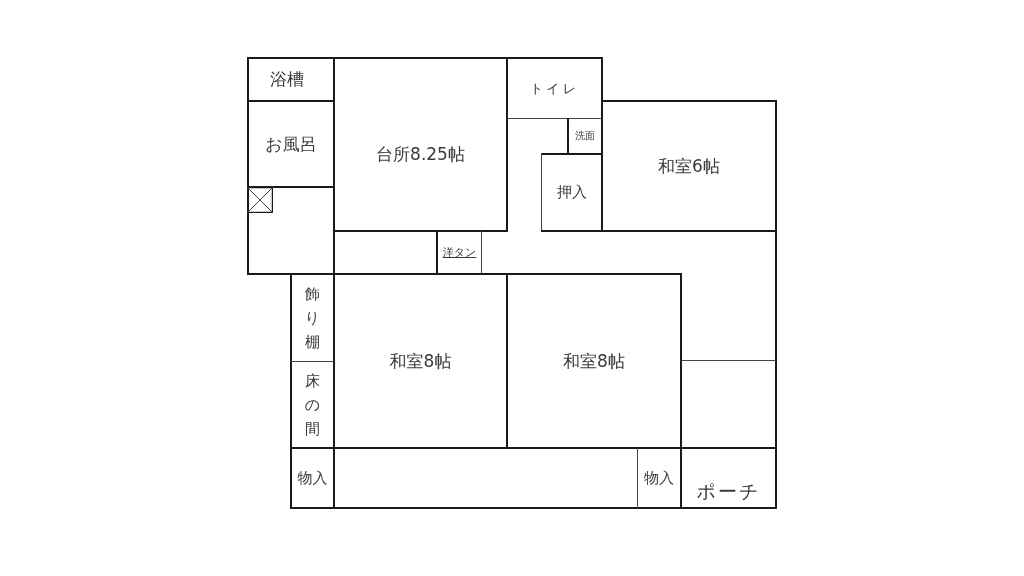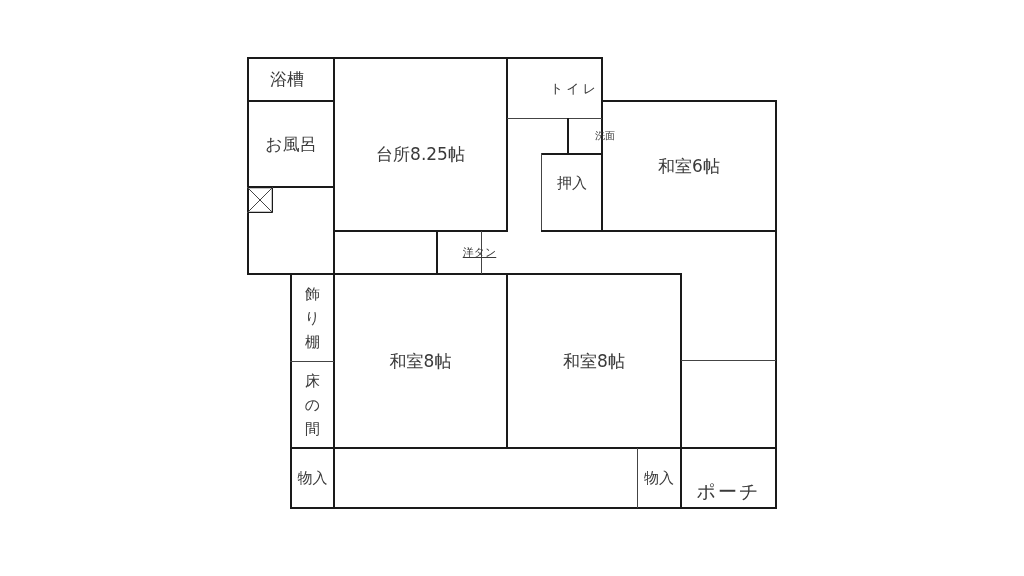--- a/index.html
+++ b/index.html
@@ -9,21 +9,21 @@
   .ln { position: absolute; background: #1a1a1a; }
   .h { height: 2px; }
   .v { width: 2px; }
   .thin.h { height: 1px; background: #444; }
   .thin.v { width: 1px; background: #444; }
   .lbl { position: absolute; display: flex; align-items: center; justify-content: center;
          text-align: center; white-space: nowrap; color: #3a3a3a; }
   .xl { font-size: 19px; }
   .l { font-size: 17px; }
   .m { font-size: 15px; }
-  .s { font-size: 11px; padding-left: 20px; }
+  .s { font-size: 11px; }
   .vert { flex-direction: column; line-height: 1.6; }
   .xbox { position: absolute; left: 247px; top: 187px; width: 26px; height: 26px; }
 </style>
 </head>
 <body>
 
 <div class="plan">
 
   <div class="ln h" style="left:247px;top:57px;width:356px;"></div>
   <div class="ln v" style="left:247px;top:57px;height:218px;"></div>
@@ -65,21 +65,21 @@
     <rect x="0.5" y="0.5" width="25" height="25" fill="none" stroke="#1a1a1a" stroke-width="1.5"></rect>
     <line x1="0" y1="0" x2="26" y2="26" stroke="#444" stroke-width="1"></line>
     <line x1="26" y1="0" x2="0" y2="26" stroke="#444" stroke-width="1"></line>
   </svg>
 
   <div class="lbl l" style="left:249px;top:59px;width:76px;height:41px;">浴槽</div>
   <div class="lbl l" style="left:249px;top:102px;width:84px;height:84px;">お風呂</div>
   <div class="lbl l" style="left:335px;top:69px;width:171px;height:171px;">台所8.25帖</div>
   <div class="lbl s" style="left:508px;top:59px;width:93px;height:59px;font-size:13px;letter-spacing:3px;">トイレ</div>
   <div class="lbl s" style="left:569px;top:119px;width:32px;height:34px;font-size:10px;">洗面</div>
-  <div class="lbl m" style="left:543px;top:146px;width:58px;height:75px;">押入</div>
+  <div class="lbl m" style="left:543px;top:155px;width:58px;height:75px;">押入</div>
   <div class="lbl l" style="left:603px;top:102px;width:172px;height:128px;">和室6帖</div>
   <div class="lbl s" style="left:438px;top:232px;width:43px;height:41px;text-decoration:underline;">洋タン</div>
 
   <div class="lbl m vert" style="left:292px;top:275px;width:41px;height:86px;">
     <span>飾</span>
     <span>り</span>
     <span>棚</span>
   </div>
   <div class="lbl m vert" style="left:292px;top:362px;width:41px;height:85px;">
     <span>床</span>

